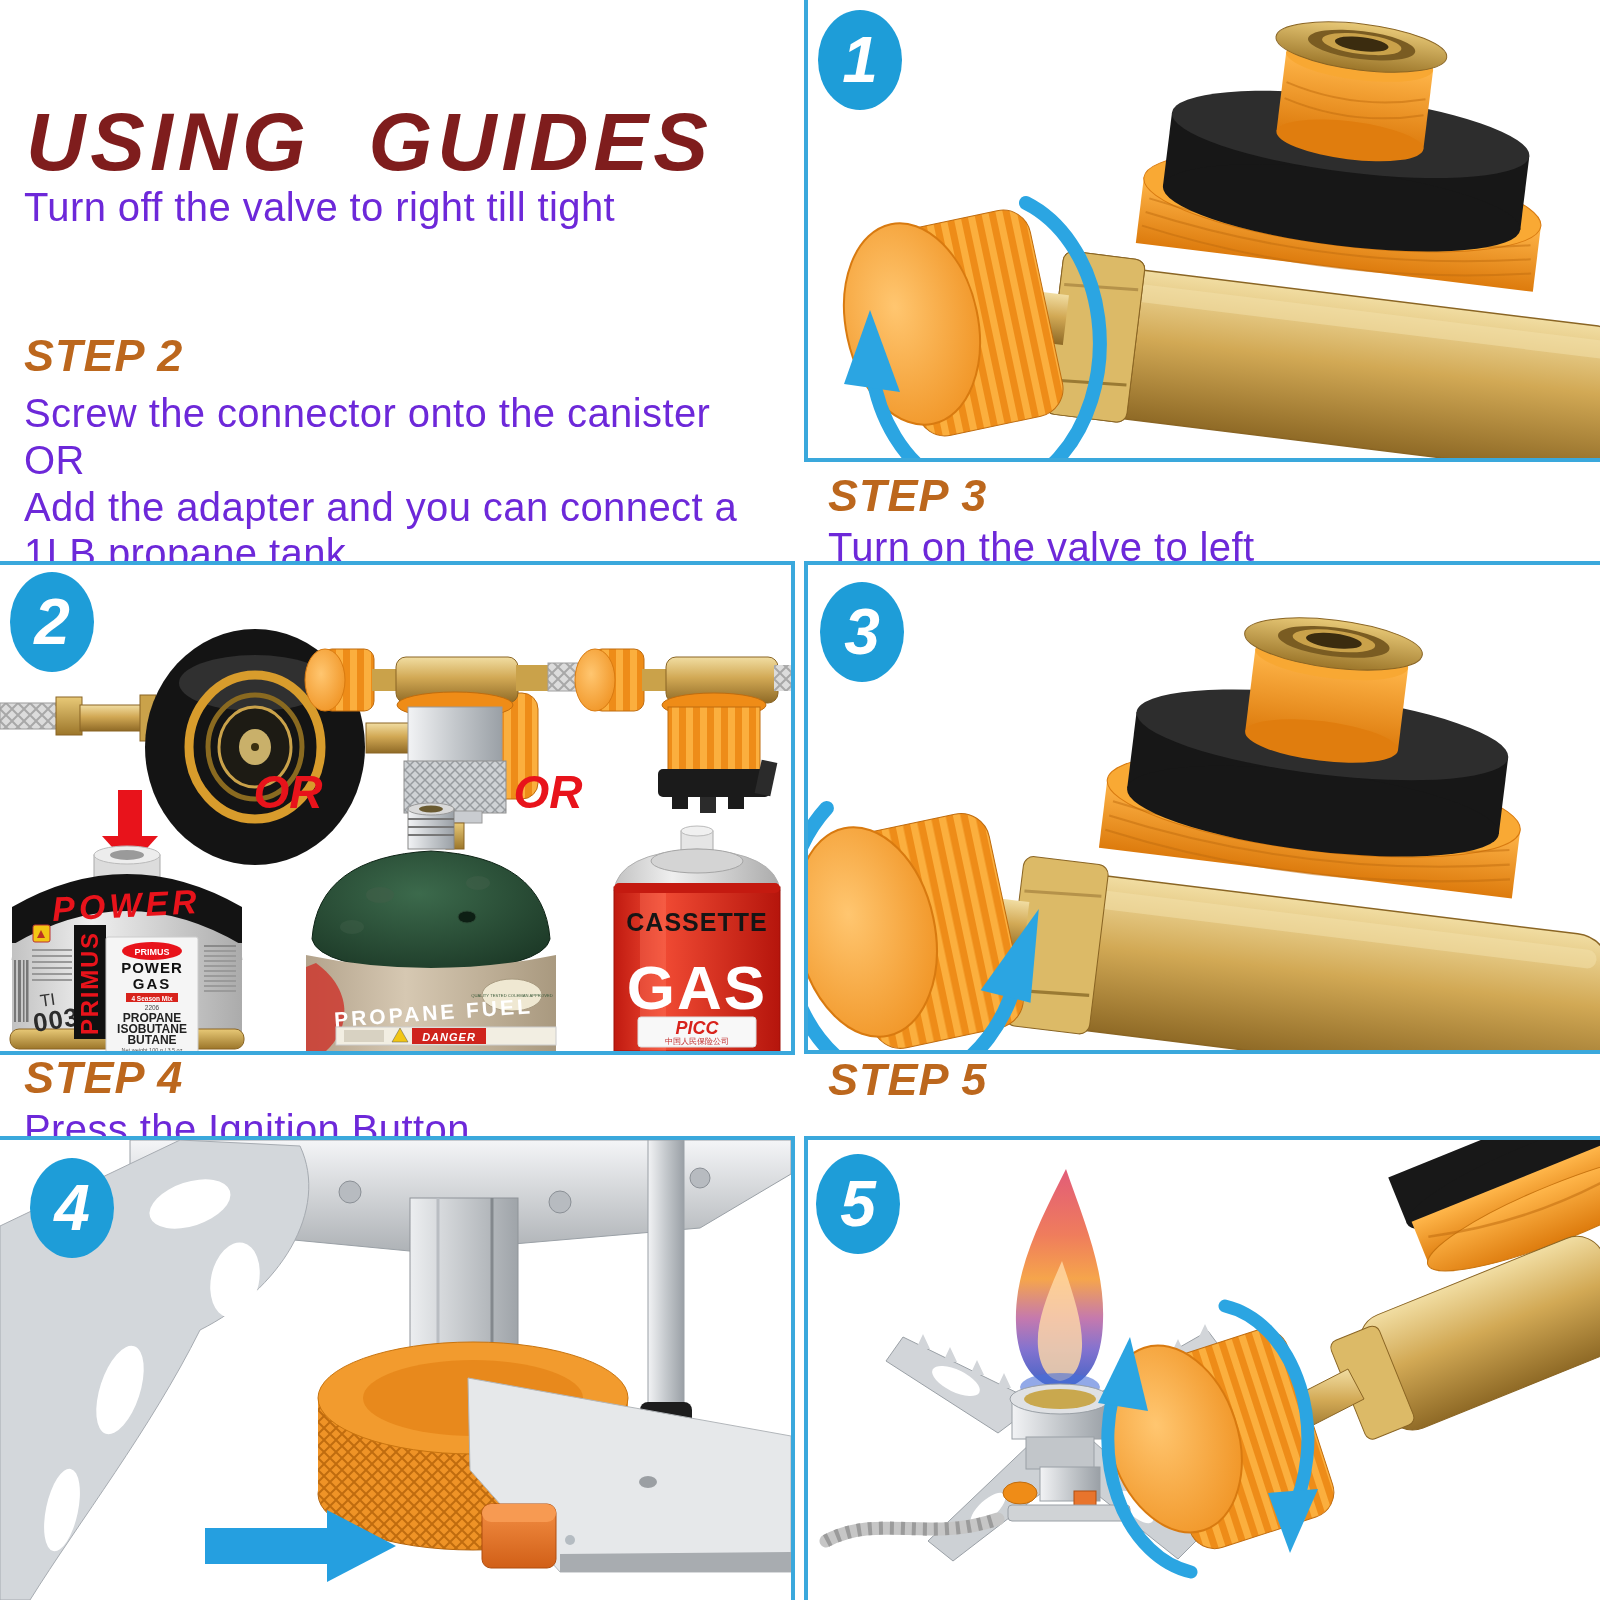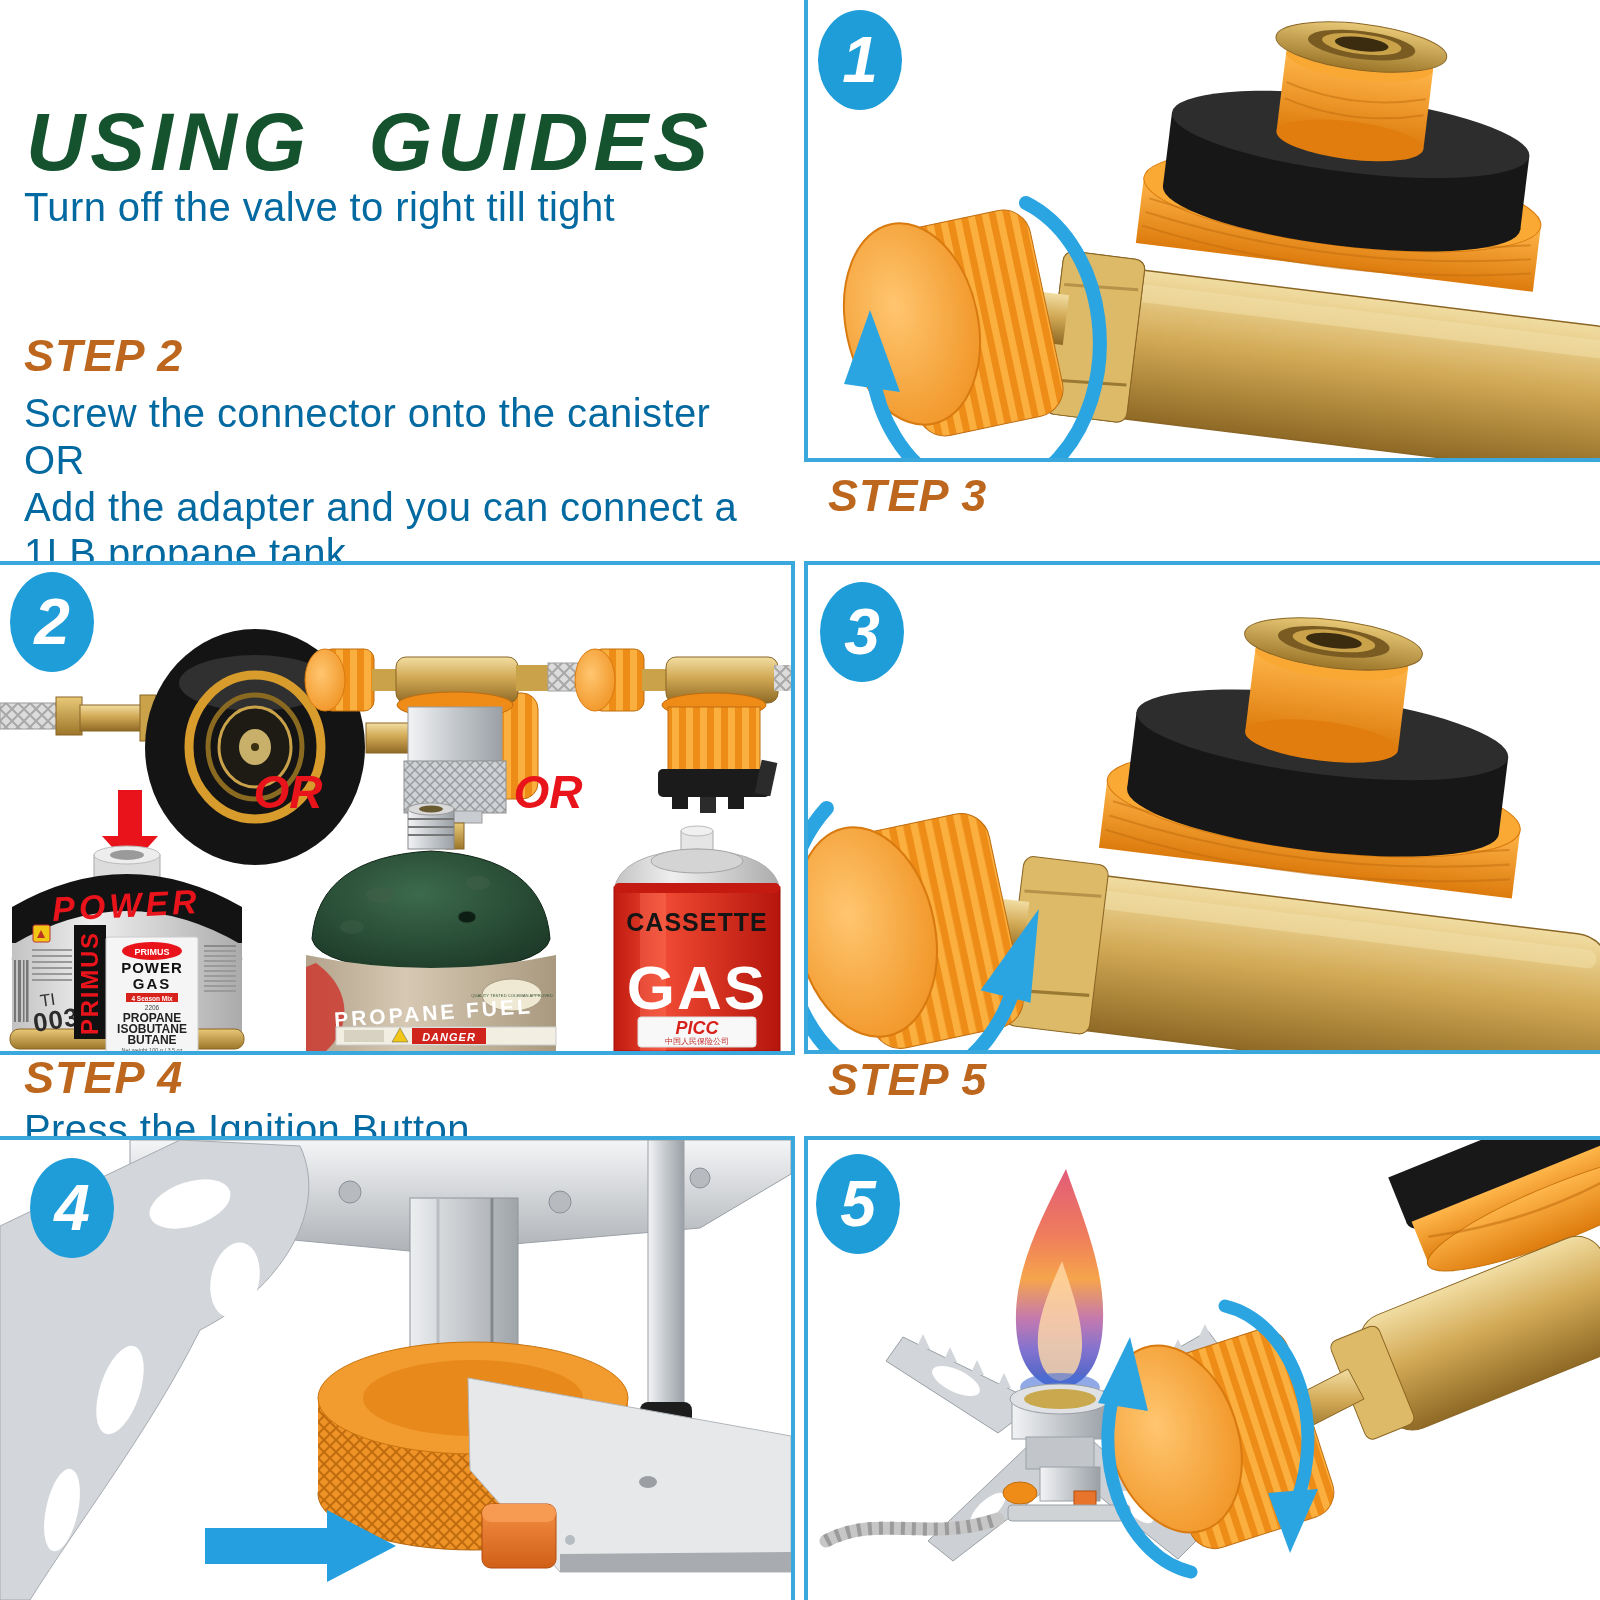--- a/index.html
+++ b/index.html
@@ -1,22 +1,22 @@
 <!DOCTYPE html>
 <html><head>
 <meta charset="utf-8">
 <style>
   html,body{margin:0;padding:0;background:#fff;}
   .canvas{position:relative;width:1600px;height:1600px;background:#fff;overflow:hidden;
           font-family:"Liberation Sans", sans-serif;}
   .page-title{position:absolute;left:26px;top:40px;font-size:82px;font-weight:bold;font-style:italic;
-              color:#14532d;letter-spacing:5px;word-spacing:30px;white-space:nowrap;}
+              color:#7f1d1d;letter-spacing:5px;word-spacing:30px;white-space:nowrap;}
   .step{position:absolute;}
   .step .label{font-size:45px;font-weight:bold;font-style:italic;color:#BC671D;margin:0 0 8px 0;letter-spacing:1px;}
-  .step .line{font-size:40px;color:#0369a1;line-height:1.17;letter-spacing:0.4px;}
+  .step .line{font-size:40px;color:#6d28d9;line-height:1.17;letter-spacing:0.4px;}
   .s1{left:24px;top:184px;}
   .s2{left:24px;top:330px;}
   .s3{left:828px;top:470px;} .s3 .label{margin-bottom:2px;}
   .s4{left:24px;top:1052px;} .s4 .label{margin-bottom:2px;font-style:italic;}
   .s5{left:828px;top:1054px;} .s5 .label{margin-bottom:8px;}
   .panel{position:absolute;background:#fff;box-sizing:content-box;}
   .p1{left:804px;top:0;width:792px;height:458px;border-left:4px solid #3AA8DC;border-bottom:4px solid #3AA8DC;}
   .p2{left:0;top:561px;width:791px;height:486px;border-top:4px solid #3AA8DC;border-right:4px solid #3AA8DC;border-bottom:4px solid #3AA8DC;}
   .p3{left:804px;top:561px;width:792px;height:485px;border-left:4px solid #3AA8DC;border-top:4px solid #3AA8DC;border-bottom:4px solid #3AA8DC;}
   .p4{left:0;top:1136px;width:791px;height:460px;border-top:4px solid #3AA8DC;border-right:4px solid #3AA8DC;}
@@ -122,20 +122,21 @@
   </div>
   <div class="step s2">
     <div class="label">STEP 2</div>
     <div class="line">Screw the connector onto the canister</div>
     <div class="line">OR</div>
     <div class="line">Add the adapter and you can connect a</div>
     <div class="line">1LB propane tank</div>
   </div>
   <div class="step s3">
     <div class="label">STEP 3</div>
+    <div class="line">Turn on the valve to left</div>
   </div>
   <div class="step s4">
     <div class="label">STEP 4</div>
     <div class="line">Press the Ignition Button</div>
   </div>
   <div class="step s5">
     <div class="label">STEP 5</div>
   </div>
 
   <div class="badge b1">1</div>

